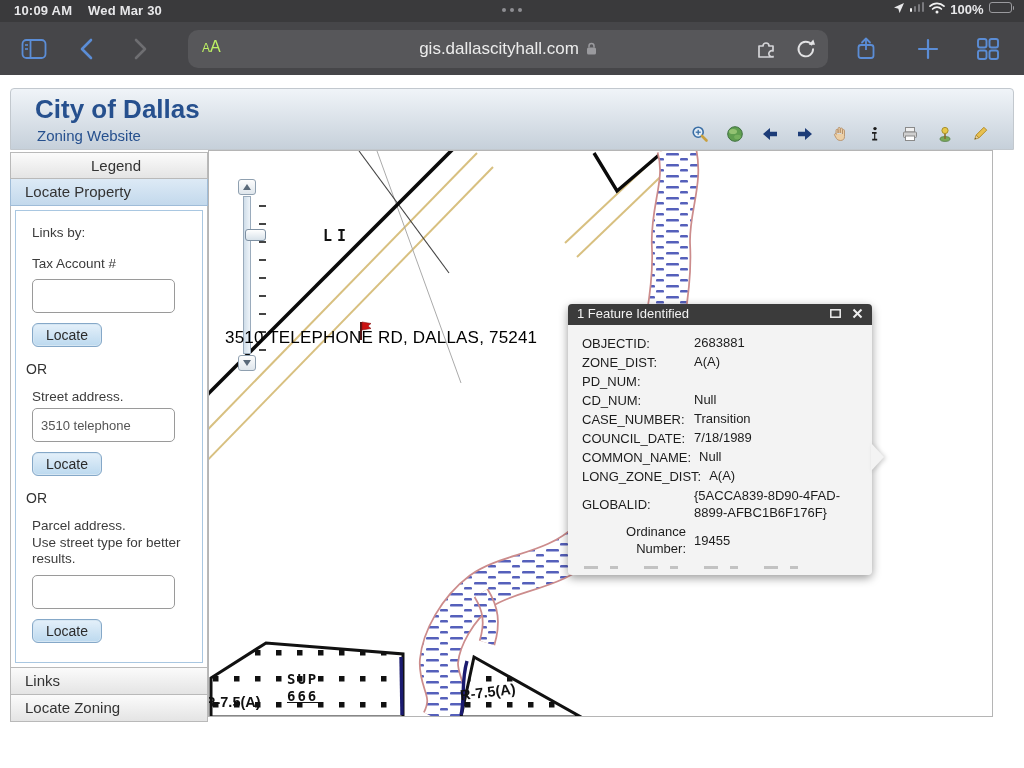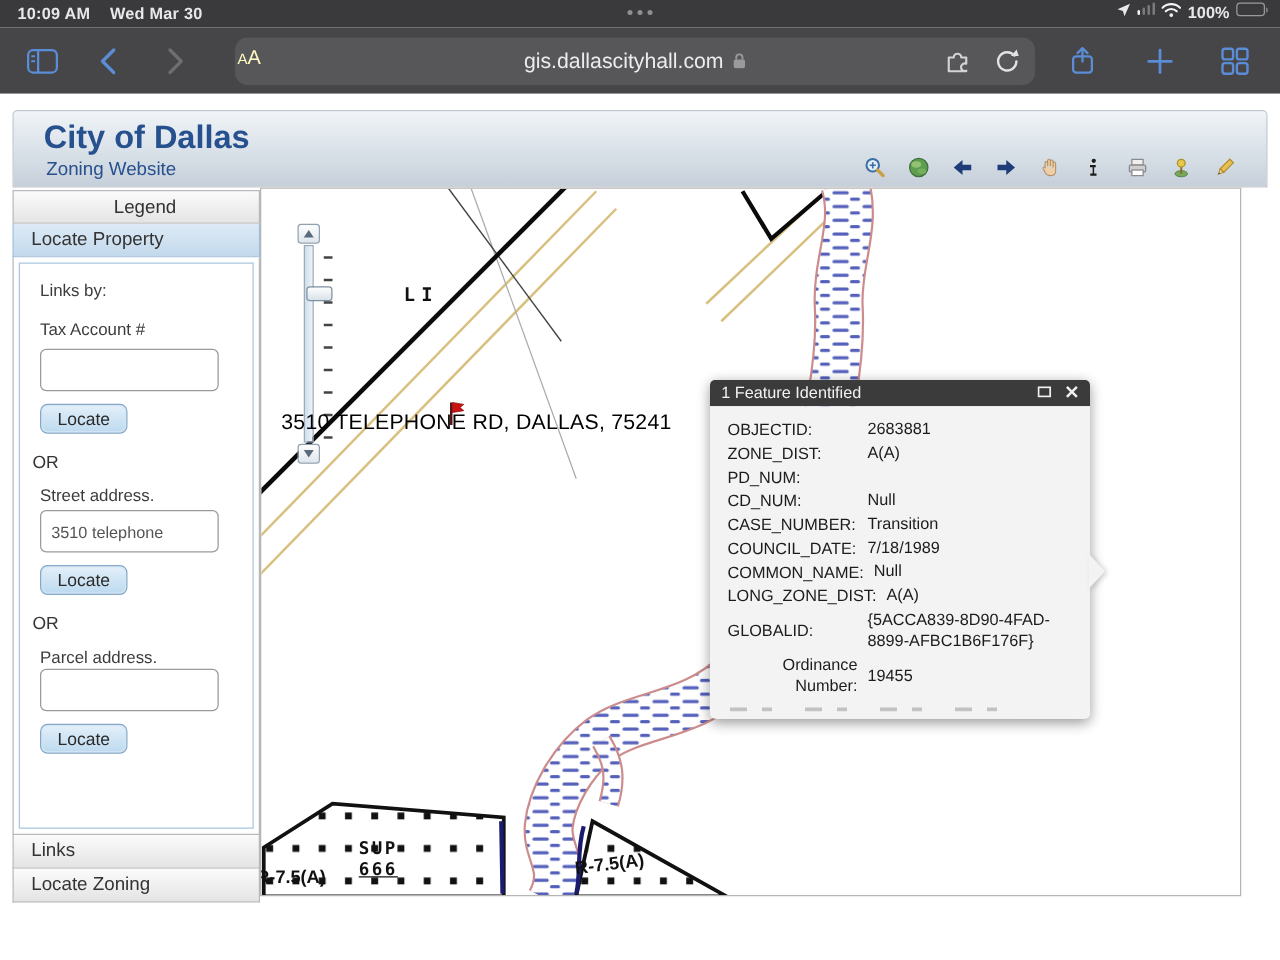--- a/index.html
+++ b/index.html
@@ -15,21 +15,21 @@
   .sigbars { display:flex; align-items:flex-end; gap:1.5px; height:10px; }
   .sigbars i { width:2.5px; border-radius:1px; }
   .battery-body { width:23px; height:11px; border:1px solid #9a9a9e; border-radius:3px; padding:1px; }
   .battery-fill { width:100%; height:100%; background:#f2f2f2; border-radius:1.5px; }
   .battery-nub { width:1.5px; height:4px; background:#9a9a9e; border-radius:0 1px 1px 0; margin-left:1px; }
 
   
   #browserbar { position:absolute; left:0; top:22px; width:1024px; height:53px; background:#464649; }
   .tb-icon { position:absolute; top:13px; width:28px; height:28px; display:flex; align-items:center; justify-content:center; cursor:pointer; }
   #urlpill { position:absolute; left:188px; top:8px; width:640px; height:38px; background:#57575a; border-radius:10px; color:#ececec; }
-  #reader-btn { position:absolute; left:2px; top:8px; color:#fef9c3; font-size:16px; letter-spacing:0; cursor:pointer; }
+  #reader-btn { position:absolute; left:14px; top:8px; color:#bef264; font-size:16px; letter-spacing:0; cursor:pointer; }
   #reader-btn .small { font-size:12px; }
   #url-center { position:absolute; left:0; right:0; top:9px; text-align:center; font-size:17px; color:#ececec; }
   #url-center .lock { display:inline-block; margin-left:7px; vertical-align:-1px; }
   #pill-right { position:absolute; right:12px; top:7px; display:flex; gap:16px; align-items:center; }
 
   
   #page { position:absolute; left:0; top:75px; width:1024px; height:693px; background:#ffffff; }
   #app-header { position:absolute; left:10px; top:13px; width:1004px; height:62px;
     background:linear-gradient(#f0f4f8,#c6d0da); border:1px solid #c2c8ce; border-radius:4px 4px 0 0; }
   #site-title { position:absolute; left:24px; top:5px; font-size:26px; font-weight:bold; color:#26508e; }
@@ -258,20 +258,21 @@
 
         <div class="or-label">OR</div>
 
         <div class="fld-label" style="margin-bottom:4px">Street address.</div>
         <input class="fld-input" type="text" value="3510 telephone" style="">
         <button class="locate-btn">Locate</button>
 
         <div class="or-label">OR</div>
 
         <div class="fld-label" style="margin-bottom:2px">Parcel address.</div>
+        <div class="hint">Use street type for better results.</div>
         <input class="fld-input" type="text" value="" style="">
         <button class="locate-btn">Locate</button>
       </div>
     </div>
 
     <div class="acc-header">Links</div>
     <div class="acc-header">Locate Zoning</div>
   </div>
 
   <div id="map">

